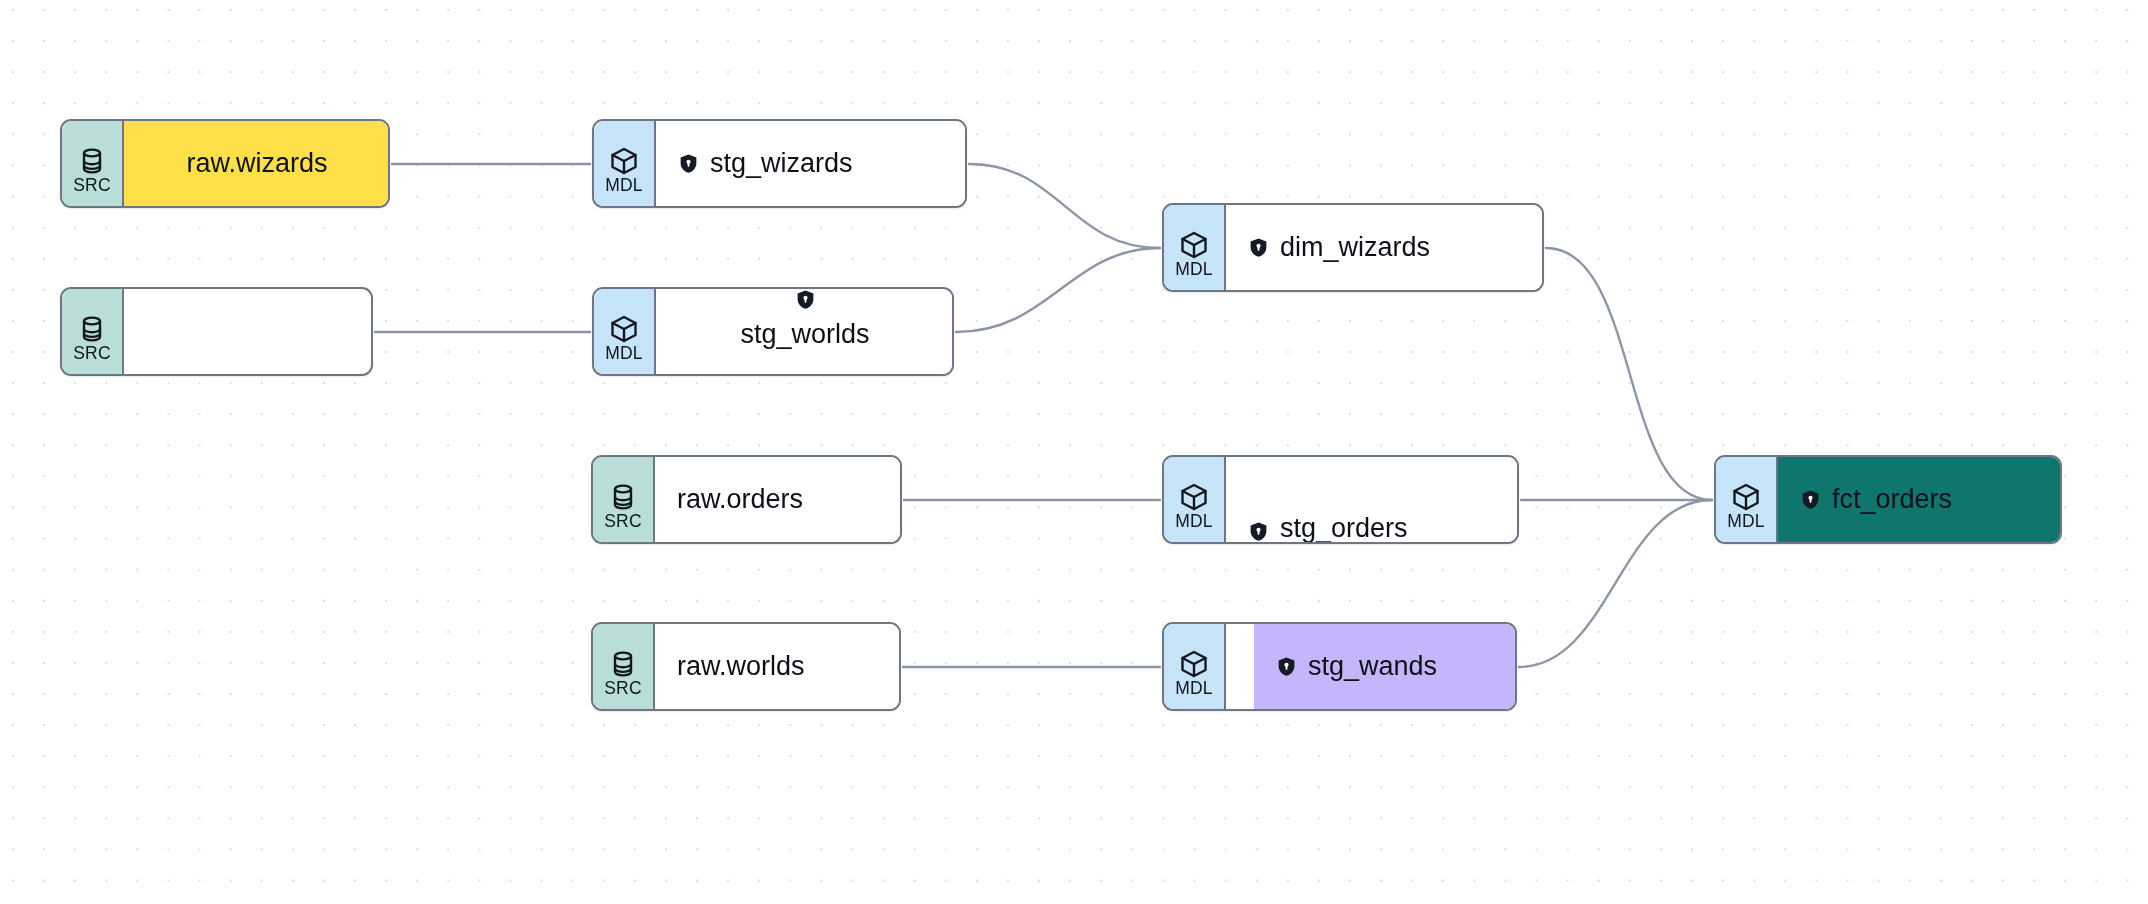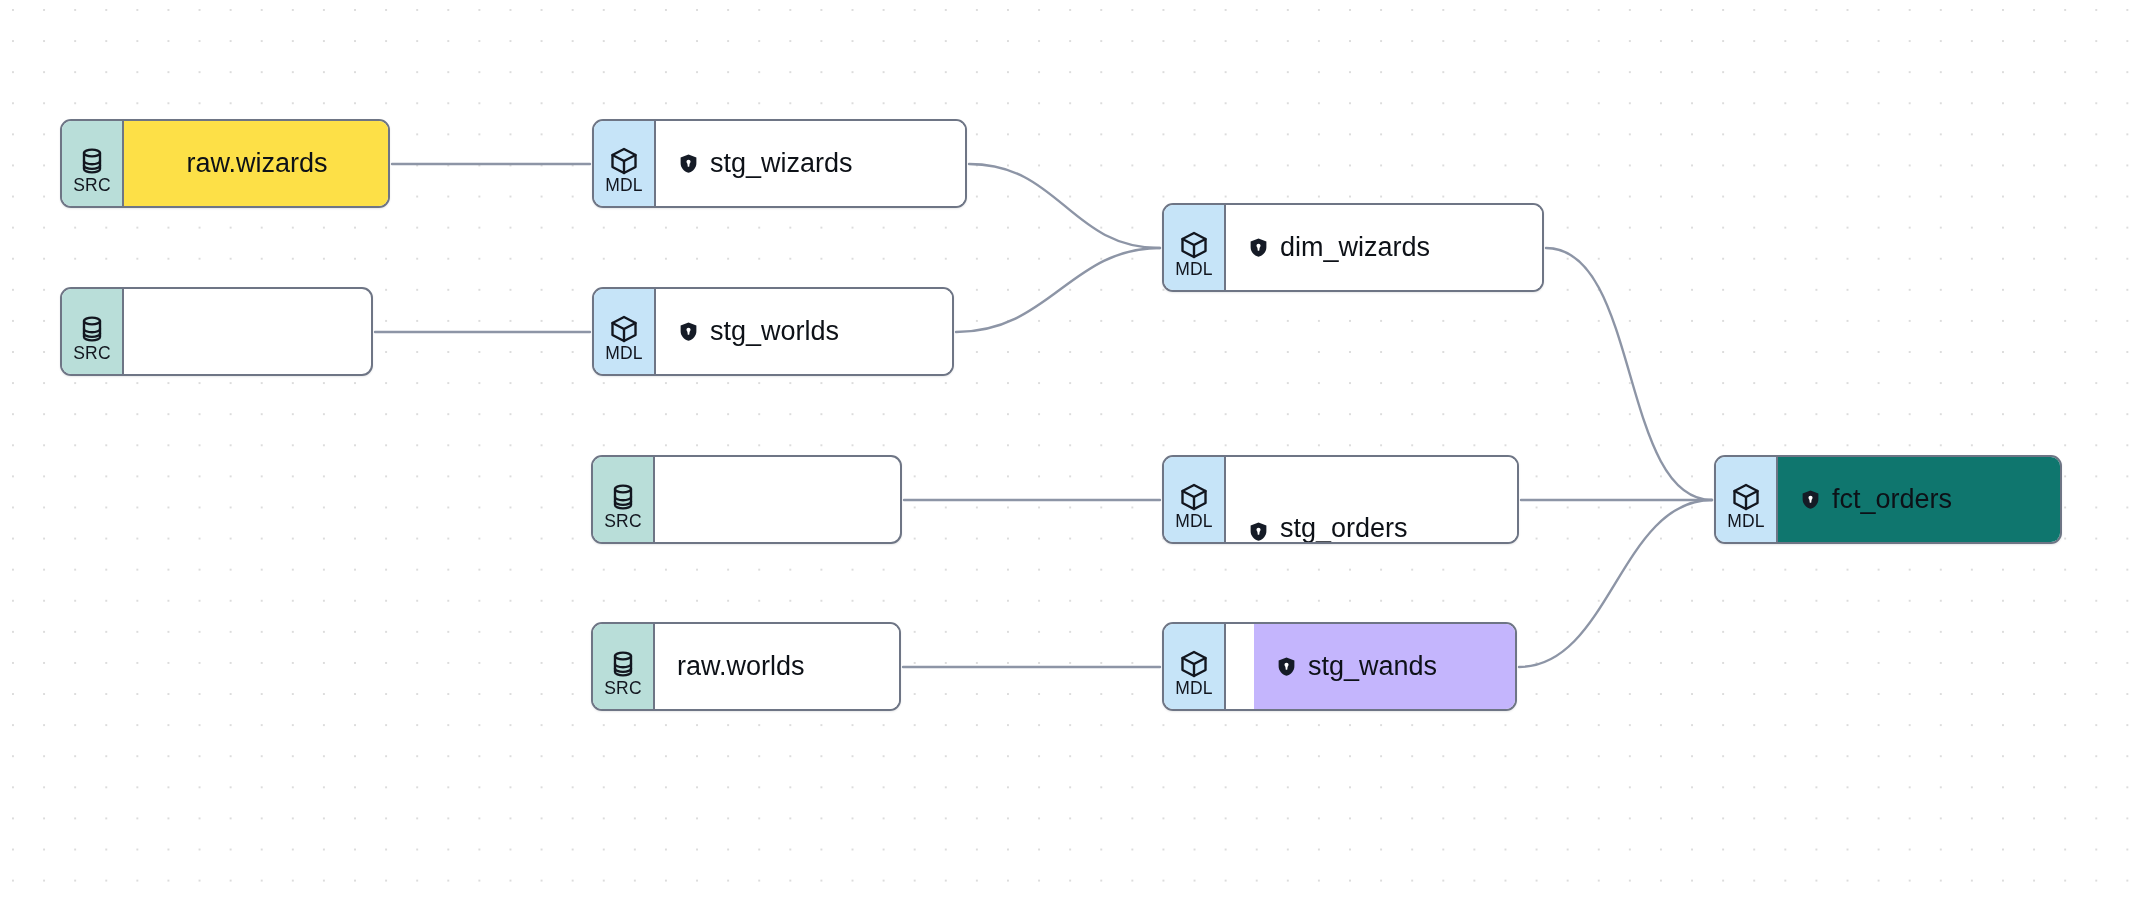--- a/index.html
+++ b/index.html
@@ -151,20 +151,23 @@
         <span class="badge-icon">
   <svg viewBox="0 0 24 24" fill="none" stroke="#12161f" stroke-width="1.9" stroke-linecap="round" stroke-linejoin="round">
     <ellipse cx="12" cy="5.6" rx="6.4" ry="2.7"></ellipse>
     <path d="M5.6 5.6 v12.8 c0 1.5 2.9 2.7 6.4 2.7 s6.4 -1.2 6.4 -2.7 V5.6"></path>
     <path d="M5.6 11.9 c0 1.5 2.9 2.7 6.4 2.7 s6.4 -1.2 6.4 -2.7"></path>
     <path d="M5.6 15.6 c0 1.5 2.9 2.7 6.4 2.7 s6.4 -1.2 6.4 -2.7"></path>
   </svg>
 </span>
         <span class="badge-text">SRC</span>
       </div>
+      <div class="node-body" style="background: rgb(255, 255, 255);">
+        <span class="node-label" style="color: rgb(13, 17, 23);">raw.orders</span>
+      </div>
     </div>
     <div class="node" style="left: 591px; top: 622px; width: 310px; height: 89px; border-color: rgb(110, 117, 133);">
       <div class="node-badge src" style="background: rgb(185, 222, 217); border-right-color: rgb(110, 117, 133);">
         <span class="badge-icon">
   <svg viewBox="0 0 24 24" fill="none" stroke="#12161f" stroke-width="1.9" stroke-linecap="round" stroke-linejoin="round">
     <ellipse cx="12" cy="5.6" rx="6.4" ry="2.7"></ellipse>
     <path d="M5.6 5.6 v12.8 c0 1.5 2.9 2.7 6.4 2.7 s6.4 -1.2 6.4 -2.7 V5.6"></path>
     <path d="M5.6 11.9 c0 1.5 2.9 2.7 6.4 2.7 s6.4 -1.2 6.4 -2.7"></path>
     <path d="M5.6 15.6 c0 1.5 2.9 2.7 6.4 2.7 s6.4 -1.2 6.4 -2.7"></path>
   </svg>
@@ -201,94 +204,94 @@
       <div class="node-badge mdl" style="background: rgb(198, 228, 248); border-right-color: rgb(110, 117, 133);">
         <span class="badge-icon">
   <svg viewBox="0 0 24 24" fill="none" stroke="#12161f" stroke-width="1.9" stroke-linecap="round" stroke-linejoin="round">
     <path d="M12 2.4 L21.2 7.2 V16.8 L12 21.6 L2.8 16.8 V7.2 Z"></path>
     <path d="M2.8 7.2 L12 12 L21.2 7.2"></path>
     <path d="M12 12 V21.6"></path>
   </svg>
 </span>
         <span class="badge-text">MDL</span>
       </div>
+      <div class="node-body" style="background: rgb(255, 255, 255); flex-direction: column;">
+        <span class="lock-icon">
+  <svg viewBox="0 0 24 24">
+    <path d="M12 1.6 L21 5.2 V11.4 C21 16.9 17.2 21.1 12 22.6 C6.8 21.1 3 16.9 3 11.4 V5.2 Z" fill="#151b26"></path>
+    <circle cx="12" cy="10.1" r="2.35" fill="#ffffff"></circle>
+    <path d="M10.55 10.6 h2.9 l-0.62 5.25 h-1.66 Z" fill="#ffffff"></path>
+  </svg>
+</span>
+        <span class="node-label" style="color: rgb(13, 17, 23);">stg_worlds</span>
+      </div>
+    </div>
+    <div class="node" style="left: 1162px; top: 455px; width: 357px; height: 89px; border-color: rgb(110, 117, 133);">
+      <div class="node-badge mdl" style="background: rgb(198, 228, 248); border-right-color: rgb(110, 117, 133);">
+        <span class="badge-icon">
+  <svg viewBox="0 0 24 24" fill="none" stroke="#12161f" stroke-width="1.9" stroke-linecap="round" stroke-linejoin="round">
+    <path d="M12 2.4 L21.2 7.2 V16.8 L12 21.6 L2.8 16.8 V7.2 Z"></path>
+    <path d="M2.8 7.2 L12 12 L21.2 7.2"></path>
+    <path d="M12 12 V21.6"></path>
+  </svg>
+</span>
+        <span class="badge-text">MDL</span>
+      </div>
+      <div class="node-body" style="background: rgb(255, 255, 255); align-items: flex-end;">
+        <span class="lock-icon">
+  <svg viewBox="0 0 24 24">
+    <path d="M12 1.6 L21 5.2 V11.4 C21 16.9 17.2 21.1 12 22.6 C6.8 21.1 3 16.9 3 11.4 V5.2 Z" fill="#151b26"></path>
+    <circle cx="12" cy="10.1" r="2.35" fill="#ffffff"></circle>
+    <path d="M10.55 10.6 h2.9 l-0.62 5.25 h-1.66 Z" fill="#ffffff"></path>
+  </svg>
+</span>
+        <span class="node-label" style="color: rgb(13, 17, 23);">stg_orders</span>
+      </div>
+    </div>
+    <div class="node" style="left: 1162px; top: 622px; width: 355px; height: 89px; border-color: rgb(110, 117, 133);">
+      <div class="node-badge mdl" style="background: rgb(198, 228, 248); border-right-color: rgb(110, 117, 133);">
+        <span class="badge-icon">
+  <svg viewBox="0 0 24 24" fill="none" stroke="#12161f" stroke-width="1.9" stroke-linecap="round" stroke-linejoin="round">
+    <path d="M12 2.4 L21.2 7.2 V16.8 L12 21.6 L2.8 16.8 V7.2 Z"></path>
+    <path d="M2.8 7.2 L12 12 L21.2 7.2"></path>
+    <path d="M12 12 V21.6"></path>
+  </svg>
+</span>
+        <span class="badge-text">MDL</span>
+      </div>
+      <div class="node-body" style="background: #c4b5fd; margin-left: 28px;">
+        <span class="lock-icon">
+  <svg viewBox="0 0 24 24">
+    <path d="M12 1.6 L21 5.2 V11.4 C21 16.9 17.2 21.1 12 22.6 C6.8 21.1 3 16.9 3 11.4 V5.2 Z" fill="#151b26"></path>
+    <circle cx="12" cy="10.1" r="2.35" fill="#ffffff"></circle>
+    <path d="M10.55 10.6 h2.9 l-0.62 5.25 h-1.66 Z" fill="#ffffff"></path>
+  </svg>
+</span>
+        <span class="node-label" style="color: rgb(13, 17, 23);">stg_wands</span>
+      </div>
+    </div>
+    <div class="node" style="left: 1162px; top: 203px; width: 382px; height: 89px; border-color: rgb(110, 117, 133);">
+      <div class="node-badge mdl" style="background: rgb(198, 228, 248); border-right-color: rgb(110, 117, 133);">
+        <span class="badge-icon">
+  <svg viewBox="0 0 24 24" fill="none" stroke="#12161f" stroke-width="1.9" stroke-linecap="round" stroke-linejoin="round">
+    <path d="M12 2.4 L21.2 7.2 V16.8 L12 21.6 L2.8 16.8 V7.2 Z"></path>
+    <path d="M2.8 7.2 L12 12 L21.2 7.2"></path>
+    <path d="M12 12 V21.6"></path>
+  </svg>
+</span>
+        <span class="badge-text">MDL</span>
+      </div>
       <div class="node-body" style="background: rgb(255, 255, 255);">
         <span class="lock-icon">
   <svg viewBox="0 0 24 24">
     <path d="M12 1.6 L21 5.2 V11.4 C21 16.9 17.2 21.1 12 22.6 C6.8 21.1 3 16.9 3 11.4 V5.2 Z" fill="#151b26"></path>
     <circle cx="12" cy="10.1" r="2.35" fill="#ffffff"></circle>
     <path d="M10.55 10.6 h2.9 l-0.62 5.25 h-1.66 Z" fill="#ffffff"></path>
   </svg>
 </span>
-        <span class="node-label" style="color: rgb(13, 17, 23);">stg_worlds</span>
-      </div>
-    </div>
-    <div class="node" style="left: 1162px; top: 455px; width: 357px; height: 89px; border-color: rgb(110, 117, 133);">
-      <div class="node-badge mdl" style="background: rgb(198, 228, 248); border-right-color: rgb(110, 117, 133);">
-        <span class="badge-icon">
-  <svg viewBox="0 0 24 24" fill="none" stroke="#12161f" stroke-width="1.9" stroke-linecap="round" stroke-linejoin="round">
-    <path d="M12 2.4 L21.2 7.2 V16.8 L12 21.6 L2.8 16.8 V7.2 Z"></path>
-    <path d="M2.8 7.2 L12 12 L21.2 7.2"></path>
-    <path d="M12 12 V21.6"></path>
-  </svg>
-</span>
-        <span class="badge-text">MDL</span>
-      </div>
-      <div class="node-body" style="background: rgb(255, 255, 255); align-items: flex-end;">
-        <span class="lock-icon">
-  <svg viewBox="0 0 24 24">
-    <path d="M12 1.6 L21 5.2 V11.4 C21 16.9 17.2 21.1 12 22.6 C6.8 21.1 3 16.9 3 11.4 V5.2 Z" fill="#151b26"></path>
-    <circle cx="12" cy="10.1" r="2.35" fill="#ffffff"></circle>
-    <path d="M10.55 10.6 h2.9 l-0.62 5.25 h-1.66 Z" fill="#ffffff"></path>
-  </svg>
-</span>
-        <span class="node-label" style="color: rgb(13, 17, 23);">stg_orders</span>
-      </div>
-    </div>
-    <div class="node" style="left: 1162px; top: 622px; width: 355px; height: 89px; border-color: rgb(110, 117, 133);">
-      <div class="node-badge mdl" style="background: rgb(198, 228, 248); border-right-color: rgb(110, 117, 133);">
-        <span class="badge-icon">
-  <svg viewBox="0 0 24 24" fill="none" stroke="#12161f" stroke-width="1.9" stroke-linecap="round" stroke-linejoin="round">
-    <path d="M12 2.4 L21.2 7.2 V16.8 L12 21.6 L2.8 16.8 V7.2 Z"></path>
-    <path d="M2.8 7.2 L12 12 L21.2 7.2"></path>
-    <path d="M12 12 V21.6"></path>
-  </svg>
-</span>
-        <span class="badge-text">MDL</span>
-      </div>
-      <div class="node-body" style="background: #c4b5fd; margin-left: 28px;">
-        <span class="lock-icon">
-  <svg viewBox="0 0 24 24">
-    <path d="M12 1.6 L21 5.2 V11.4 C21 16.9 17.2 21.1 12 22.6 C6.8 21.1 3 16.9 3 11.4 V5.2 Z" fill="#151b26"></path>
-    <circle cx="12" cy="10.1" r="2.35" fill="#ffffff"></circle>
-    <path d="M10.55 10.6 h2.9 l-0.62 5.25 h-1.66 Z" fill="#ffffff"></path>
-  </svg>
-</span>
-        <span class="node-label" style="color: rgb(13, 17, 23);">stg_wands</span>
-      </div>
-    </div>
-    <div class="node" style="left: 1162px; top: 203px; width: 382px; height: 89px; border-color: rgb(110, 117, 133);">
-      <div class="node-badge mdl" style="background: rgb(198, 228, 248); border-right-color: rgb(110, 117, 133);">
-        <span class="badge-icon">
-  <svg viewBox="0 0 24 24" fill="none" stroke="#12161f" stroke-width="1.9" stroke-linecap="round" stroke-linejoin="round">
-    <path d="M12 2.4 L21.2 7.2 V16.8 L12 21.6 L2.8 16.8 V7.2 Z"></path>
-    <path d="M2.8 7.2 L12 12 L21.2 7.2"></path>
-    <path d="M12 12 V21.6"></path>
-  </svg>
-</span>
-        <span class="badge-text">MDL</span>
-      </div>
-      <div class="node-body" style="background: rgb(255, 255, 255);">
-        <span class="lock-icon">
-  <svg viewBox="0 0 24 24">
-    <path d="M12 1.6 L21 5.2 V11.4 C21 16.9 17.2 21.1 12 22.6 C6.8 21.1 3 16.9 3 11.4 V5.2 Z" fill="#151b26"></path>
-    <circle cx="12" cy="10.1" r="2.35" fill="#ffffff"></circle>
-    <path d="M10.55 10.6 h2.9 l-0.62 5.25 h-1.66 Z" fill="#ffffff"></path>
-  </svg>
-</span>
         <span class="node-label" style="color: rgb(13, 17, 23);">dim_wizards</span>
       </div>
     </div>
     <div class="node" style="left: 1714px; top: 455px; width: 348px; height: 89px; border-color: rgb(110, 117, 133);">
       <div class="node-badge mdl" style="background: rgb(198, 228, 248); border-right-color: rgb(110, 117, 133);">
         <span class="badge-icon">
   <svg viewBox="0 0 24 24" fill="none" stroke="#12161f" stroke-width="1.9" stroke-linecap="round" stroke-linejoin="round">
     <path d="M12 2.4 L21.2 7.2 V16.8 L12 21.6 L2.8 16.8 V7.2 Z"></path>
     <path d="M2.8 7.2 L12 12 L21.2 7.2"></path>
     <path d="M12 12 V21.6"></path>

